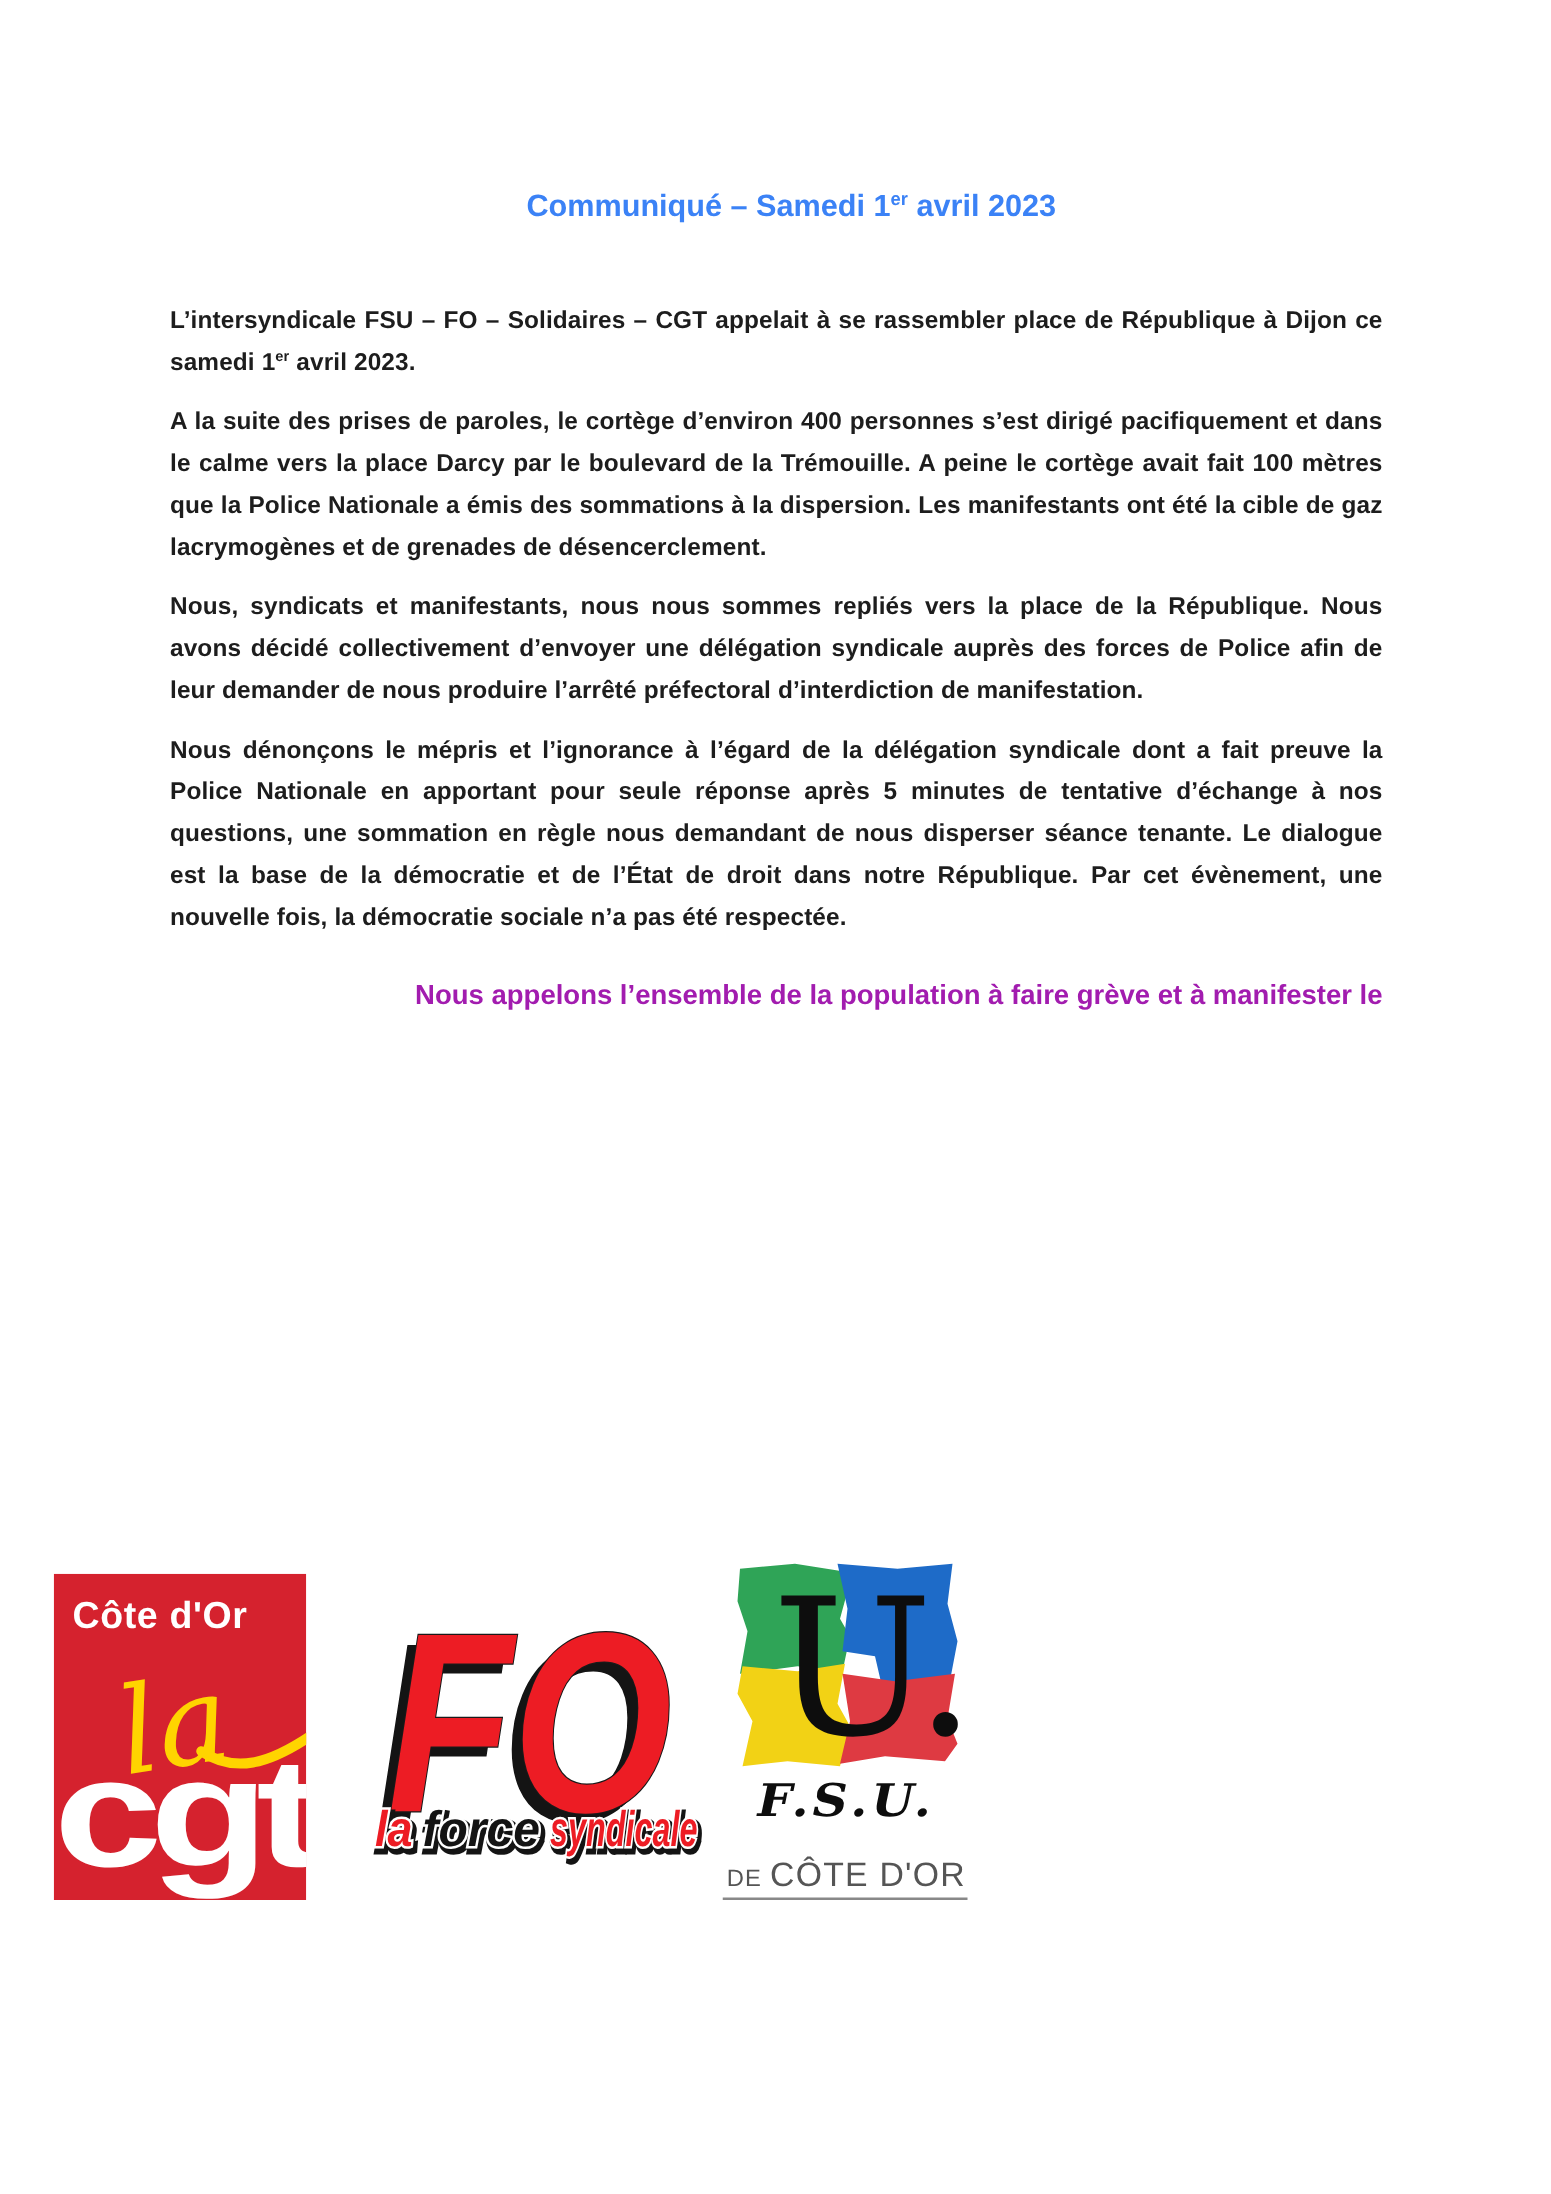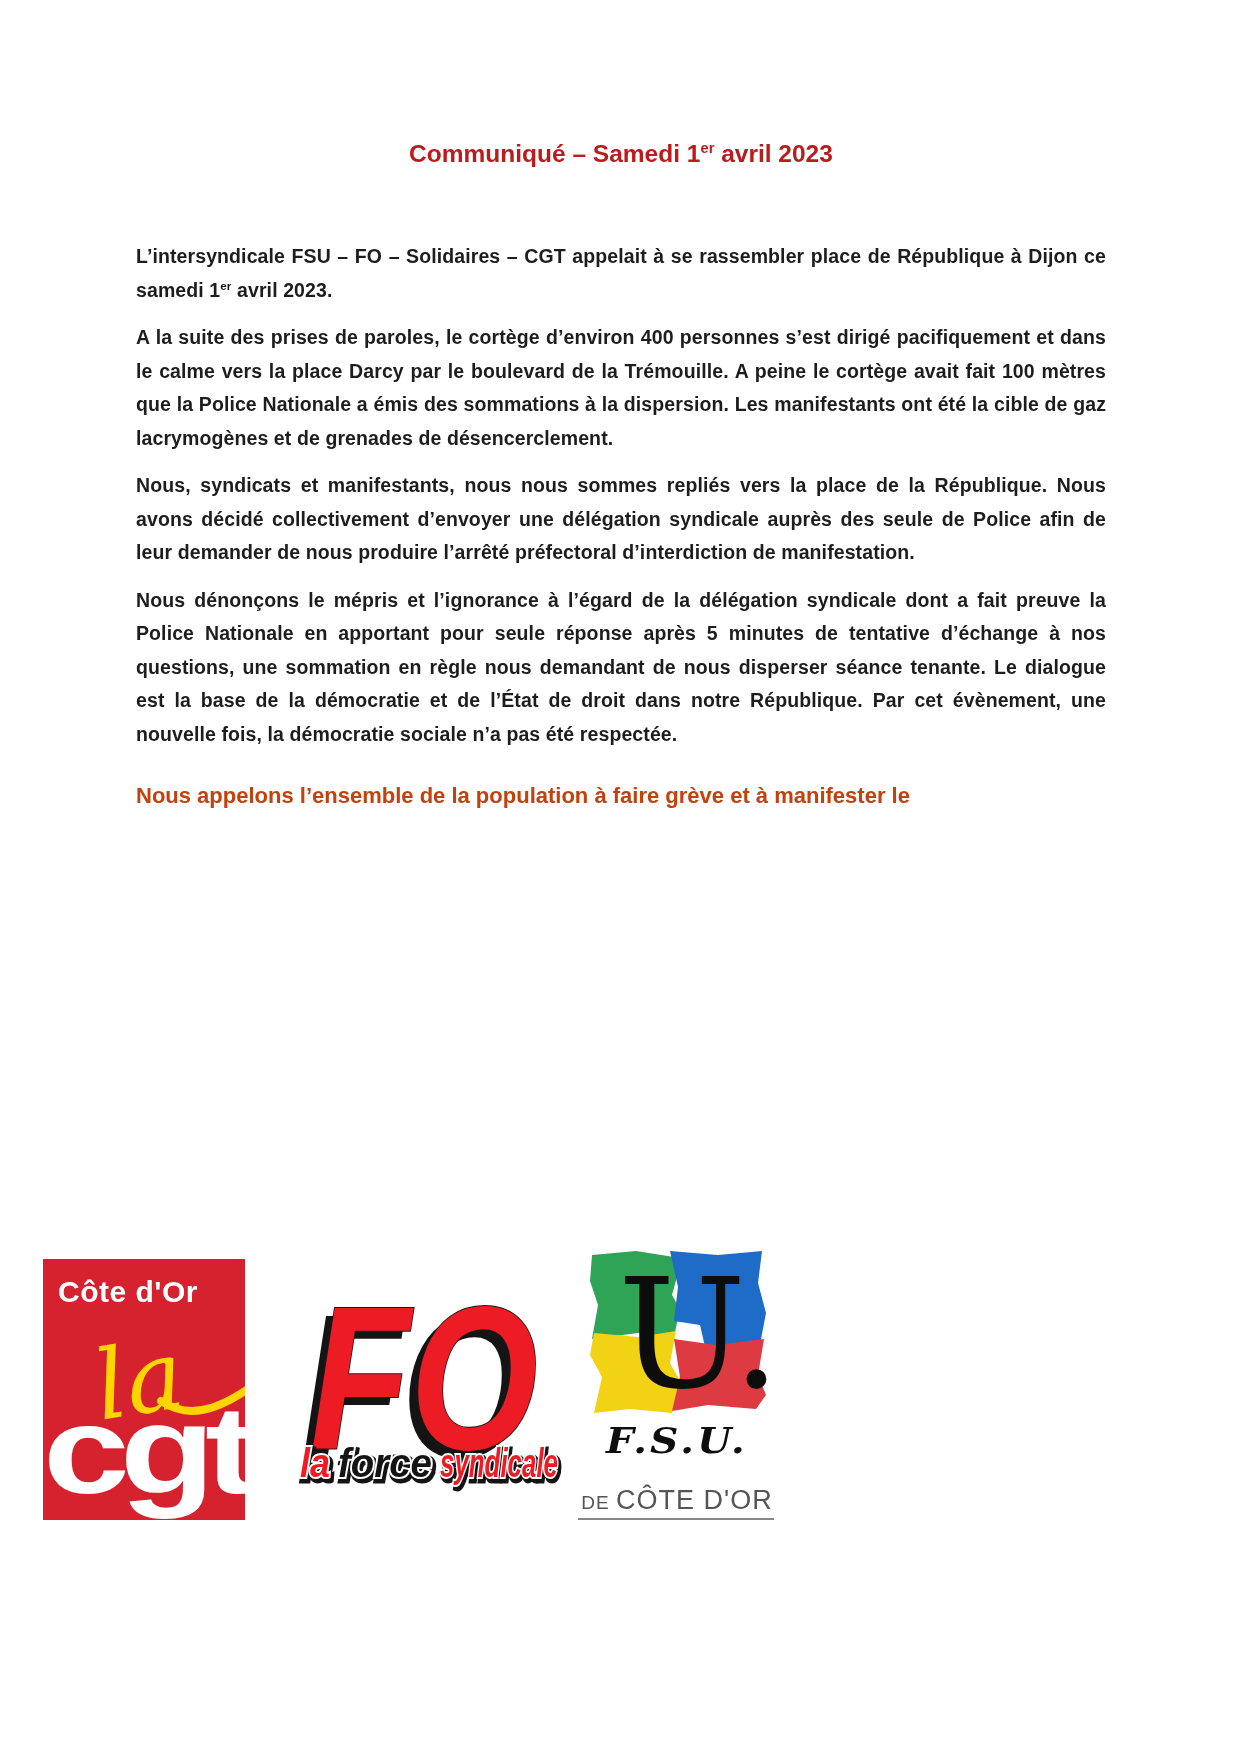--- a/index.html
+++ b/index.html
@@ -3,31 +3,31 @@
 <meta charset="utf-8">
 <style>
   html,body { margin:0; padding:0; background:#ffffff; }
   .page {
     position:relative; width:1241px; height:1755px; background:#ffffff;
     font-family:"Liberation Sans", sans-serif; color:#1d1d1d; overflow:hidden;
     margin:0 auto;
   }
   .doc-title {
     position:absolute; top:140px; left:136px; width:970px;
-    text-align:center; font-size:24.5px; font-weight:bold; color:#b91c1c;
-    margin:0;
+    text-align:center; font-size:24.5px; font-weight:bold; color:#3b82f6;
+    margin:12px;
   }
   .doc-title sup, .para sup { font-size:60%; vertical-align:super; line-height:0; }
   .doc-flow { position:absolute; top:240px; left:136px; width:970px; }
   .para {
     margin:0 0 14px 0; font-size:19.5px; line-height:33.5px;
     text-align:justify; color:#1d1d1d; letter-spacing:0.1px;font-weight:bold;
   }
   .call {
-    margin:26px 0 13px 0; text-align:left; font-weight:bold; color:#c2410c;
+    margin:26px 0 13px 0; text-align:right; font-weight:bold; color:#a21caf;
     font-size:22px; line-height:37px;
   }
   .slogan {
     margin:76px 0 0 0; text-align:center; font-weight:bold; color:#111;
     font-size:22px; line-height:30px;
   }
   .logo { position:absolute; }
   .logo svg { display:block; }
   .logo-cgt { left:43px; top:1259px; width:202px; height:261px; }
   .logo-fo { left:290px; top:1281px; width:274px; height:224px; }
@@ -37,21 +37,21 @@
 </head>
 <body>
 
 <div class="page">
 
   <h1 class="doc-title"><span>Communiqué – Samedi 1</span><sup>er</sup><span> avril 2023</span></h1>
 
   <div class="doc-flow">
     <p class="para"><span>L’intersyndicale FSU – FO – Solidaires – CGT appelait à se rassembler place de République à Dijon ce samedi 1</span><sup>er</sup><span> avril 2023.</span></p>
     <p class="para">A la suite des prises de paroles, le cortège d’environ 400 personnes s’est dirigé pacifiquement et dans le calme vers la place Darcy par le boulevard de la Trémouille. A peine le cortège avait fait 100 mètres que la Police Nationale a émis des sommations à la dispersion. Les manifestants ont été la cible de gaz lacrymogènes et de grenades de désencerclement.</p>
-    <p class="para">Nous, syndicats et manifestants, nous nous sommes repliés vers la place de la République. Nous avons décidé collectivement d’envoyer une délégation syndicale auprès des seule de Police afin de leur demander de nous produire l’arrêté préfectoral d’interdiction de manifestation.</p>
+    <p class="para">Nous, syndicats et manifestants, nous nous sommes repliés vers la place de la République. Nous avons décidé collectivement d’envoyer une délégation syndicale auprès des forces de Police afin de leur demander de nous produire l’arrêté préfectoral d’interdiction de manifestation.</p>
     <p class="para">Nous dénonçons le mépris et l’ignorance à l’égard de la délégation syndicale dont a fait preuve la Police Nationale en apportant pour seule réponse après 5 minutes de tentative d’échange à nos questions, une sommation en règle nous demandant de nous disperser séance tenante. Le dialogue est la base de la démocratie et de l’État de droit dans notre République. Par cet évènement, une nouvelle fois, la démocratie sociale n’a pas été respectée.</p>
 
     <p class="call"><span>Nous appelons l’ensemble de la population à faire grève et à manifester le</span><br></p>
 
   </div>
 
   <div class="logo logo-cgt">
     <svg width="202" height="261" viewBox="0 0 202 261">
       <rect x="0" y="0" width="202" height="261" fill="#d5222e"></rect>
       <text x="15" y="43" font-family="Liberation Sans, sans-serif" font-size="30" font-weight="bold" fill="#ffffff" letter-spacing="0.5">Côte d'Or</text>

